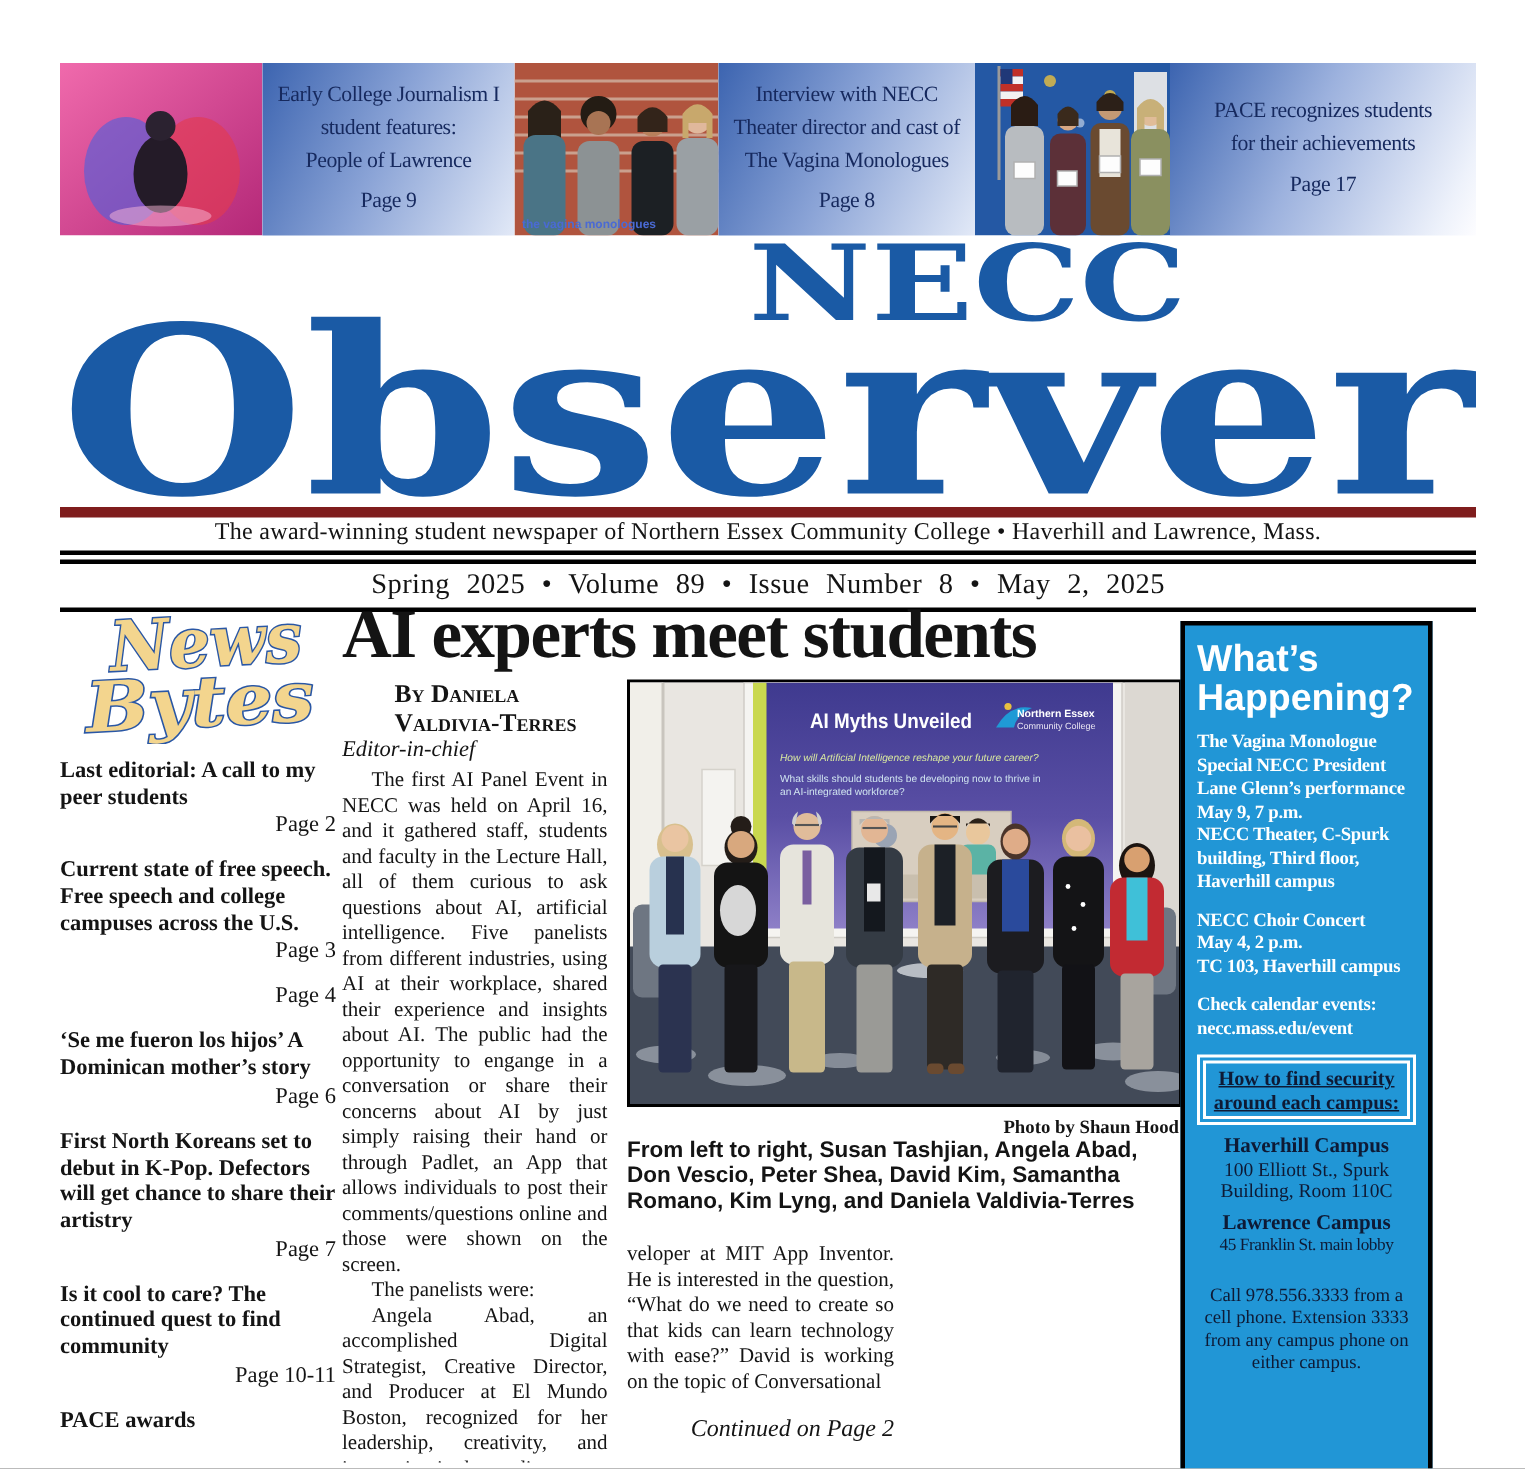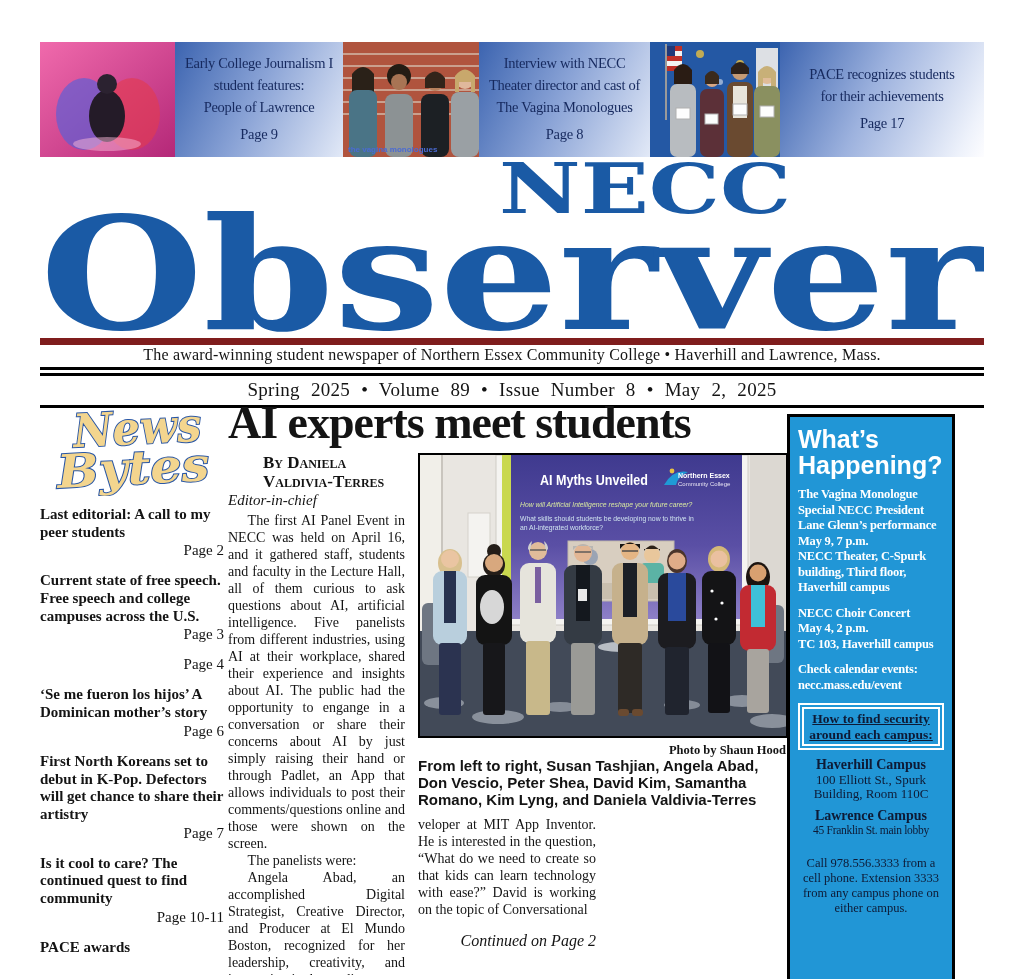--- a/index.html
+++ b/index.html
@@ -38,21 +38,21 @@
   .art-row{display:flex;gap:13px;}
   .col1{width:177px;flex:none;height:522px;overflow:hidden;}
   .byline{font-weight:bold;font-variant:small-caps;font-size:17px;line-height:1.12;margin-left:35px;}
   .role{font-style:italic;font-size:15px;margin:1px 0 3px;}
   .bodytext{font-size:14px;line-height:17px;text-align:justify;hyphens:auto;}
   .bodytext p{margin:0;text-indent:1.4em;}
   .bodytext p.noindent{text-indent:0;}
   .photocol{width:370px;flex:none;}
   .photo-frame{width:366px;height:281px;border:2px solid #000;}
   .credit{font-weight:bold;font-size:12.5px;text-align:right;margin:1px 2px 0 0;}
-  .caption{font-family:"Liberation Sans",sans-serif;font-weight:bold;font-size:15px;line-height:1.13;margin:0 0 7px;}
+  .caption{font-family:"Liberation Sans",sans-serif;font-weight:bold;font-size:15px;line-height:1.13;margin:0 0 18px;}
   .cols23{display:flex;gap:14px;}
   .col23{width:178px;flex:none;}
   .continued{font-style:italic;font-size:16px;text-align:right;margin-top:14px;}
 
   
   .happening{position:absolute;left:787px;top:414px;width:168px;height:710px;box-sizing:border-box;
              background:#2196d6;border:3px solid #000;color:#fff;padding:9px 8px;overflow:hidden;}
   .wh-title{font-family:"Liberation Sans",sans-serif;font-weight:bold;font-size:25px;line-height:1.04;margin:0 0 9px;}
   .wh-event{font-weight:bold;font-size:12.5px;line-height:1.24;letter-spacing:-0.2px;margin-bottom:10px;}
   .sec-box{border:2px solid #fff;padding:2px;margin:2px 0 7px;}

